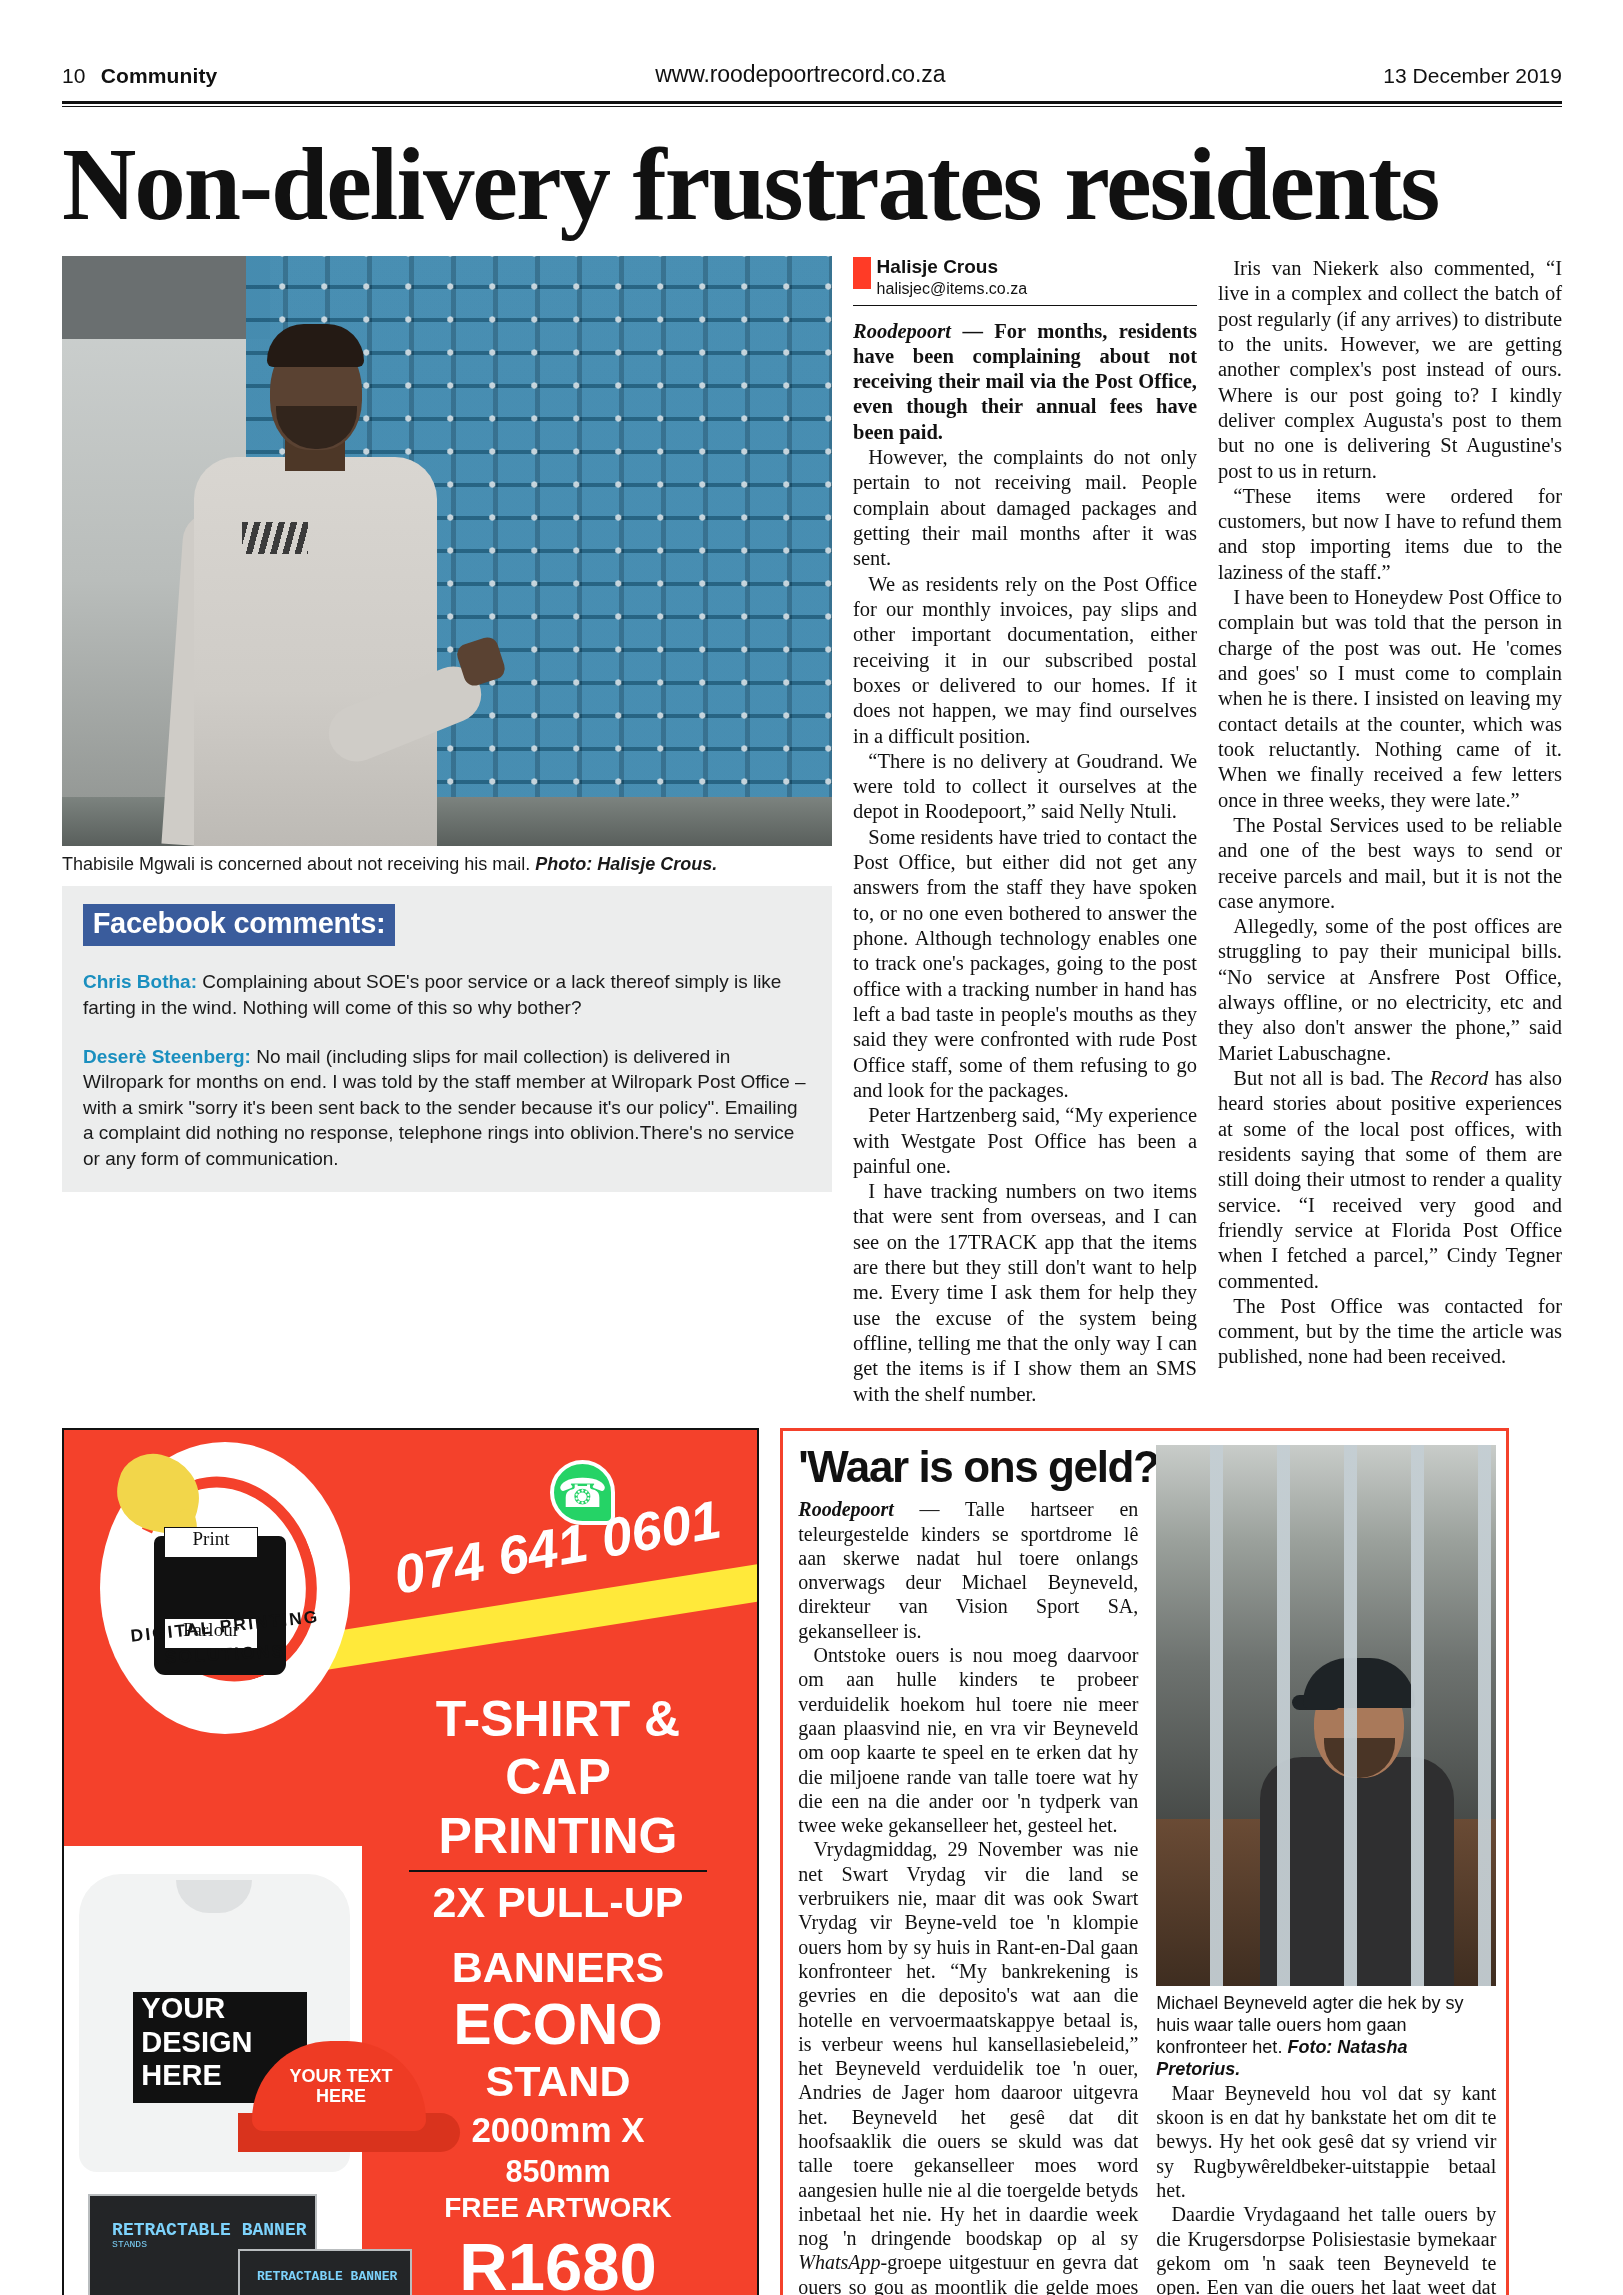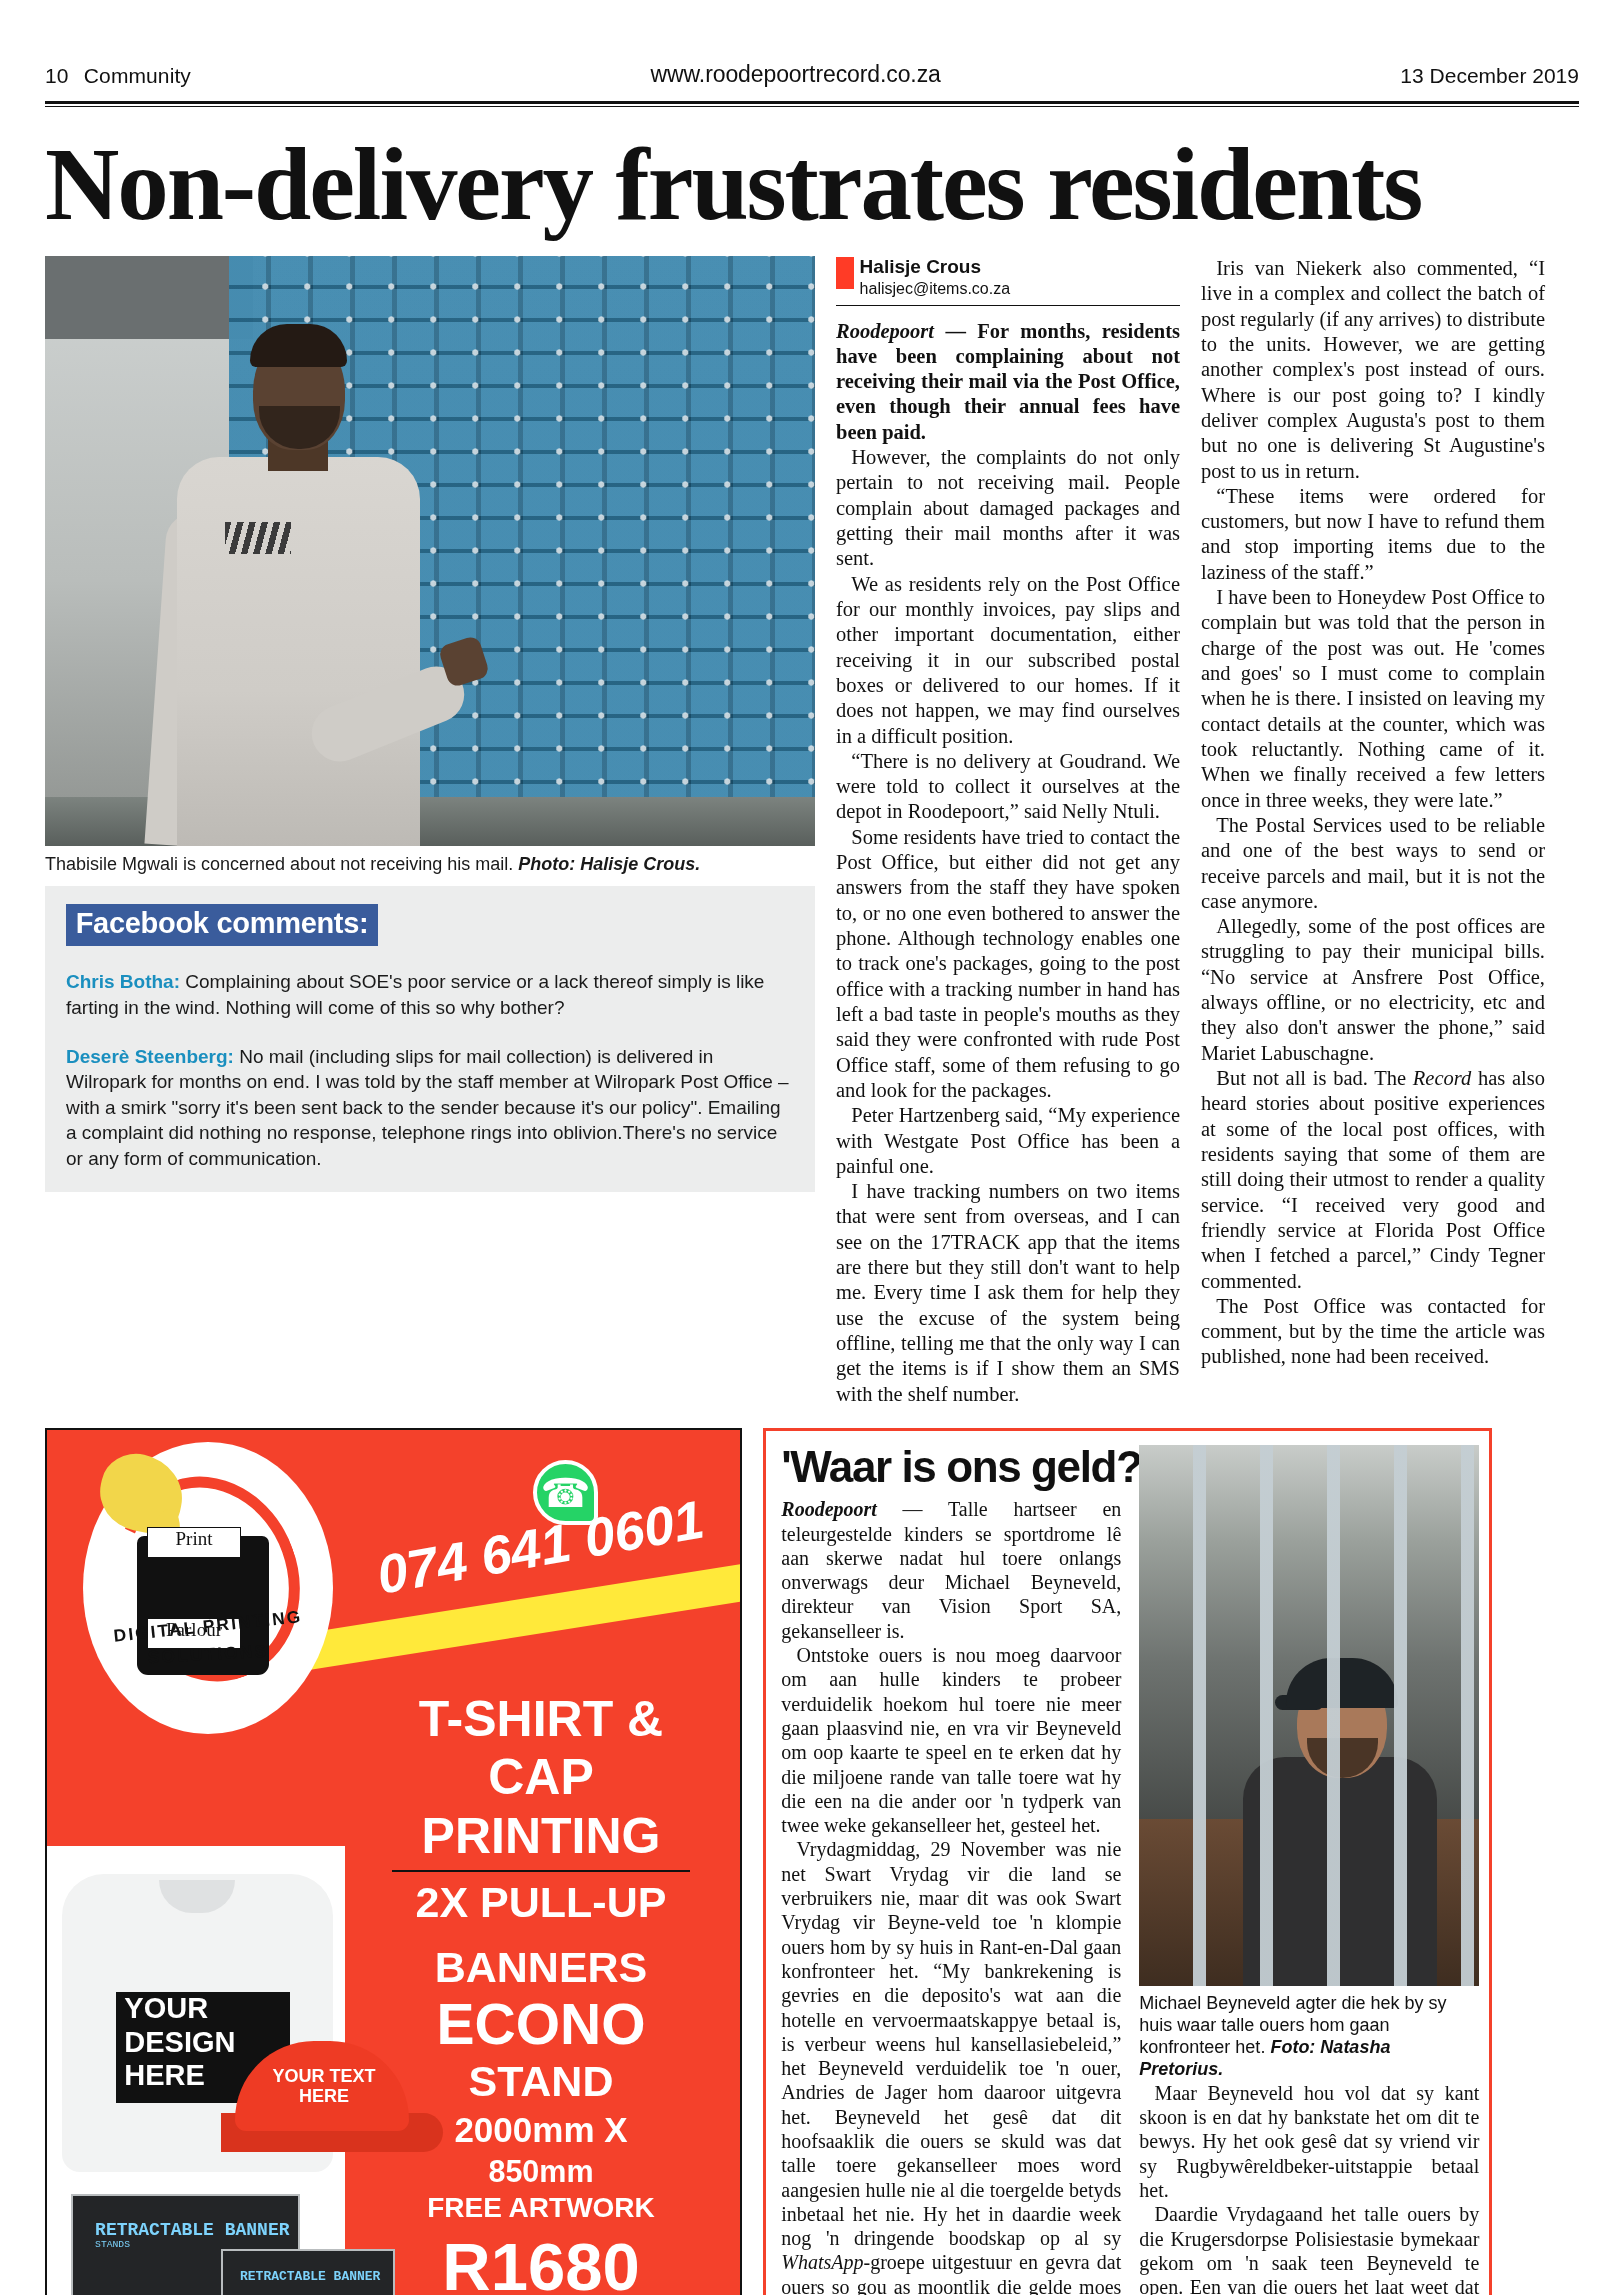--- a/index.html
+++ b/index.html
@@ -4,28 +4,28 @@
 <style>
   * { box-sizing: border-box; margin: 0; padding: 0; }
   html, body { background: #ffffff; }
   body {
     width: 1624px; height: 2295px;
     font-family: "Liberation Serif", serif;
     color: #111;
     position: relative;
     overflow: hidden;
   }
-  .page { position: relative; width: 1624px; height: 2295px; padding: 0 45px; }
+  .page { position: relative; width: 1624px; height: 2295px; padding: 0 62px; }
 
   
   .masthead { display: flex; align-items: flex-end; justify-content: space-between;
               padding-top: 61px; font-family: "Liberation Sans", sans-serif; }
   .mh-left { display: flex; gap: 15.3px; font-size: 21px; letter-spacing: 0.1px; }
   .mh-page { font-weight: 400; }
-  .mh-sec { font-weight: 400; }
+  .mh-sec { font-weight: 700; }
   .mh-url { font-size: 23px; letter-spacing: -0.1px; }
   .mh-date { font-size: 21px; }
   .rule-thick { margin-top: 12.5px; border-top: 3.5px solid #111; }
   .rule-thin { margin-top: 2.8px; border-top: 1.4px solid #111; }
 
   
   .headline {
     font-family: "Liberation Serif", serif;
     font-weight: 700;
     font-size: 103px;

